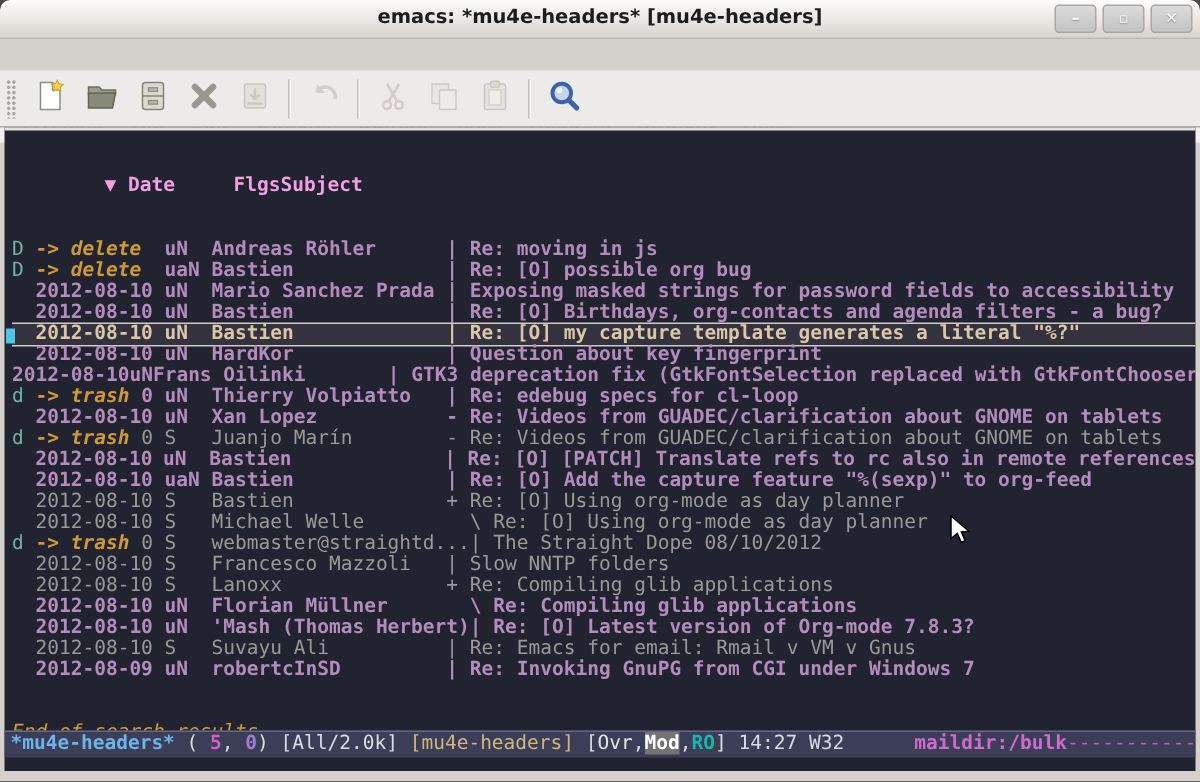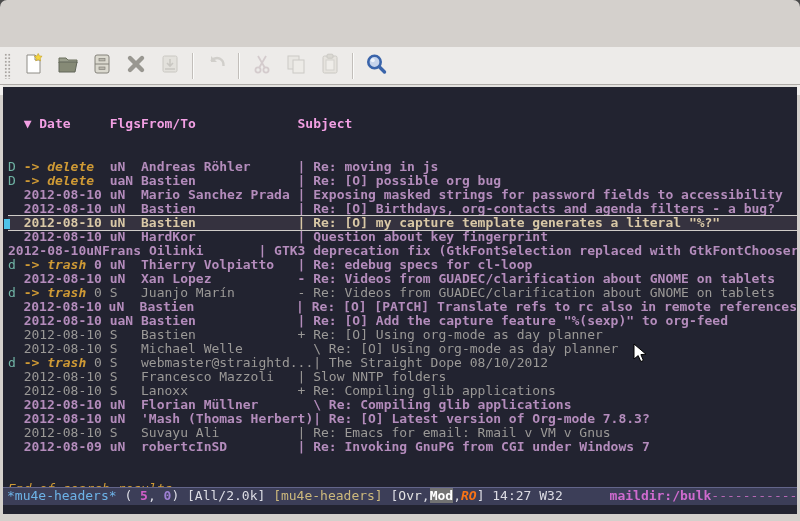--- a/index.html
+++ b/index.html
@@ -23,21 +23,21 @@
     border-bottom:1px solid #aeaaa6;display:flex;align-items:center;padding-left:4px;box-sizing:border-box;}
   .tb-handle{width:7px;height:26px;margin-right:6px;
     background-image:radial-gradient(#a8a4a0 1px,transparent 1.2px);background-size:3.5px 3.5px;}
   .tb-btn{width:34px;height:30px;display:flex;align-items:center;justify-content:center;}
   .tb-sep{width:1px;height:26px;background:#c2beba;border-right:1px solid #fbfbfa;margin:0 5px;}
   .dim{opacity:.42;}
   
   .emacs-area{position:absolute;top:85px;left:3px;right:3px;bottom:7px;background:#222330;
     border-top:2px solid #e3e1de;overflow:hidden;
     font-family:"DejaVu Sans Mono",monospace;font-size:13px;line-height:14px;white-space:pre;}
-  .hdrline{height:17px;line-height:17px;display:flex;color:var(--header-pink);font-weight:bold;padding-left:5px;}
+  .hdrline{height:17px;line-height:17px;display:flex;color:var(--header-pink);font-weight:bold;padding-left:5px;margin-left:46px;}
   .listing{padding-left:5px;}
   .row{height:14px;line-height:14px;display:flex;position:relative;}
   .row span{white-space:pre;display:inline-block;}
   .c-marker{width:2ch;color:var(--marker-teal);font-weight:normal !important;}
   .c-date{width:11ch;}
   .c-flags{width:4ch;}
   .c-from{min-width:20ch;}
   .c-subj{flex:0 0 auto;}
   .row.unread{color:var(--unread);font-weight:bold;}
   .row.read{color:var(--read);}
@@ -45,37 +45,51 @@
     box-shadow:0 -1px 0 #cfccc8,0 1px 0 #cfccc8;}
   .mka,.mkw{color:var(--mark-orange);font-weight:bold;}
   .mkw{font-style:italic;}
   .res{color:inherit;}
   .point-cursor{position:absolute;left:-4px;bottom:1px;width:6px;height:10px;background:#4fc3e8;}
   .endline{height:14px;line-height:14px;color:var(--mark-orange);font-style:italic;padding-left:5px;}
   
   .modeline{position:absolute;left:0;right:0;bottom:9px;height:17px;line-height:16px;
     background:var(--modeline-bg);border-top:1px solid #63658a;color:#dcdce4;
     padding-left:4px;overflow:hidden;font-size:13px;white-space:pre;}
-  .ml-buf{color:var(--buffer-blue);font-weight:normal;}
+  .ml-buf{color:var(--buffer-blue);font-weight:bold;}
   .ml-line{color:#d25fc9;font-weight:bold;}
   .ml-col{color:#9d7fd3;font-weight:bold;}
   .ml-mode{color:#cdb97c;}
   .ml-ovr{color:#e5e5e5;}
   .ml-mod{color:#ffffff;background:#737373;font-weight:bold;}
-  .ml-ro{color:#f97316;font-weight:bold;font-style:italic;}
+  .ml-ro{color:#14b8a6;font-weight:bold;}
   .ml-dir{color:#cf6bcf;font-weight:bold;margin-left:39px;}
   .ml-dash{color:#b468b4;}
   
   .mouse{position:absolute;left:633px;top:343px;pointer-events:none;}
 </style>
 </head>
 <body>
 
 <div class="window">
 
+  <div class="titlebar">
+    <div class="title">emacs: *mu4e-headers* [mu4e-headers]</div>
+    <div class="winbtns">
+        <div class="winbtn">
+          <span>–</span>
+        </div>
+        <div class="winbtn">
+          <span>▫</span>
+        </div>
+        <div class="winbtn">
+          <span>✕</span>
+        </div>
+      </div>
+  </div>
 
   <div class="menubar">
       <div class="menuitem">MyMenu</div>
       <div class="menuitem">File</div>
       <div class="menuitem">Edit</div>
       <div class="menuitem">Options</div>
       <div class="menuitem">Buffers</div>
       <div class="menuitem">Tools</div>
       <div class="menuitem">Headers</div>
       <div class="menuitem">Straight</div>
@@ -176,21 +190,20 @@
             <line x1="15.5" y1="15" x2="20.5" y2="20" stroke="#3a64aa" stroke-width="3.4" stroke-linecap="round"></line>
           </svg></span>
     </div>
   </div>
 
   <div class="emacs-area">
     <div class="hdrline">
       <span class="c-marker"> </span>
       <span class="c-date">▼ Date</span>
       <span class="c-flags">Flgs</span>
-      <span class="c-from">From/To</span>
       <span class="c-subj">Subject</span>
     </div>
     <div class="listing"><div class="row unread"><span class="c-marker">D</span><span class="c-date"><span class="mka">-&gt; </span><span class="mkw">delete</span><span class="res"></span></span><span class="c-flags">uN</span><span class="c-from">Andreas Röhler</span><span class="c-subj">| Re: moving in js</span></div><div class="row unread"><span class="c-marker">D</span><span class="c-date"><span class="mka">-&gt; </span><span class="mkw">delete</span><span class="res"></span></span><span class="c-flags">uaN</span><span class="c-from">Bastien</span><span class="c-subj">| Re: [O] possible org bug</span></div><div class="row unread"><span class="c-marker"></span><span class="c-date">2012-08-10</span><span class="c-flags">uN</span><span class="c-from">Mario Sanchez Prada</span><span class="c-subj">| Exposing masked strings for password fields to accessibility</span></div><div class="row unread"><span class="c-marker"></span><span class="c-date">2012-08-10</span><span class="c-flags">uN</span><span class="c-from">Bastien</span><span class="c-subj">| Re: [O] Birthdays, org-contacts and agenda filters - a bug?</span></div><div class="row current"><span class="c-marker"></span><span class="c-date">2012-08-10</span><span class="c-flags">uN</span><span class="c-from">Bastien</span><span class="c-subj">| Re: [O] my capture template generates a literal "%?"</span><span class="point-cursor"></span></div><div class="row unread"><span class="c-marker"></span><span class="c-date">2012-08-10</span><span class="c-flags">uN</span><span class="c-from">HardKor</span><span class="c-subj">| Question about key fingerprint</span></div><div class="row unread"><span class="c-marker"></span><span class="c-date">2012-08-10</span><span class="c-flags">uN</span><span class="c-from">Frans Oilinki</span><span class="c-subj">| GTK3 deprecation fix (GtkFontSelection replaced with GtkFontChooser)</span></div><div class="row unread"><span class="c-marker">d</span><span class="c-date"><span class="mka">-&gt; </span><span class="mkw">trash</span><span class="res"> 0</span></span><span class="c-flags">uN</span><span class="c-from">Thierry Volpiatto</span><span class="c-subj">| Re: edebug specs for cl-loop</span></div><div class="row unread"><span class="c-marker"></span><span class="c-date">2012-08-10</span><span class="c-flags">uN</span><span class="c-from">Xan Lopez</span><span class="c-subj">- Re: Videos from GUADEC/clarification about GNOME on tablets</span></div><div class="row read"><span class="c-marker">d</span><span class="c-date"><span class="mka">-&gt; </span><span class="mkw">trash</span><span class="res"> 0</span></span><span class="c-flags">S</span><span class="c-from">Juanjo Marín</span><span class="c-subj">- Re: Videos from GUADEC/clarification about GNOME on tablets</span></div><div class="row unread"><span class="c-marker"></span><span class="c-date">2012-08-10</span><span class="c-flags">uN</span><span class="c-from">Bastien</span><span class="c-subj">| Re: [O] [PATCH] Translate refs to rc also in remote references</span></div><div class="row unread"><span class="c-marker"></span><span class="c-date">2012-08-10</span><span class="c-flags">uaN</span><span class="c-from">Bastien</span><span class="c-subj">| Re: [O] Add the capture feature "%(sexp)" to org-feed</span></div><div class="row read"><span class="c-marker"></span><span class="c-date">2012-08-10</span><span class="c-flags">S</span><span class="c-from">Bastien</span><span class="c-subj">+ Re: [O] Using org-mode as day planner</span></div><div class="row read"><span class="c-marker"></span><span class="c-date">2012-08-10</span><span class="c-flags">S</span><span class="c-from">Michael Welle</span><span class="c-subj">  \ Re: [O] Using org-mode as day planner</span></div><div class="row read"><span class="c-marker">d</span><span class="c-date"><span class="mka">-&gt; </span><span class="mkw">trash</span><span class="res"> 0</span></span><span class="c-flags">S</span><span class="c-from">webmaster@straightd...</span><span class="c-subj">| The Straight Dope 08/10/2012</span></div><div class="row read"><span class="c-marker"></span><span class="c-date">2012-08-10</span><span class="c-flags">S</span><span class="c-from">Francesco Mazzoli</span><span class="c-subj">| Slow NNTP folders</span></div><div class="row read"><span class="c-marker"></span><span class="c-date">2012-08-10</span><span class="c-flags">S</span><span class="c-from">Lanoxx</span><span class="c-subj">+ Re: Compiling glib applications</span></div><div class="row unread"><span class="c-marker"></span><span class="c-date">2012-08-10</span><span class="c-flags">uN</span><span class="c-from">Florian Müllner</span><span class="c-subj">  \ Re: Compiling glib applications</span></div><div class="row unread"><span class="c-marker"></span><span class="c-date">2012-08-10</span><span class="c-flags">uN</span><span class="c-from">'Mash (Thomas Herbert)</span><span class="c-subj">| Re: [O] Latest version of Org-mode 7.8.3?</span></div><div class="row read"><span class="c-marker"></span><span class="c-date">2012-08-10</span><span class="c-flags">S</span><span class="c-from">Suvayu Ali</span><span class="c-subj">| Re: Emacs for email: Rmail v VM v Gnus</span></div><div class="row unread"><span class="c-marker"></span><span class="c-date">2012-08-09</span><span class="c-flags">uN</span><span class="c-from">robertcInSD</span><span class="c-subj">| Re: Invoking GnuPG from CGI under Windows 7</span></div></div>
     <div class="endline">End of search results</div>
 
     
     <div class="modeline"><span class="ml-buf">*mu4e-headers*</span><span> ( </span><span class="ml-line">5</span><span>, </span><span class="ml-col">0</span><span>) </span><span>[All/2.0k] </span><span class="ml-mode">[mu4e-headers] </span><span>[</span><span class="ml-ovr">Ovr</span><span>,</span><span class="ml-mod">Mod</span><span>,</span><span class="ml-ro">RO</span><span>] </span><span>14:27</span><span> </span><span>W32</span><span> </span><span class="ml-dir">maildir:/bulk</span><span class="ml-dash">--------------------------------</span></div>
   </div>
 
   <div class="mouse">

